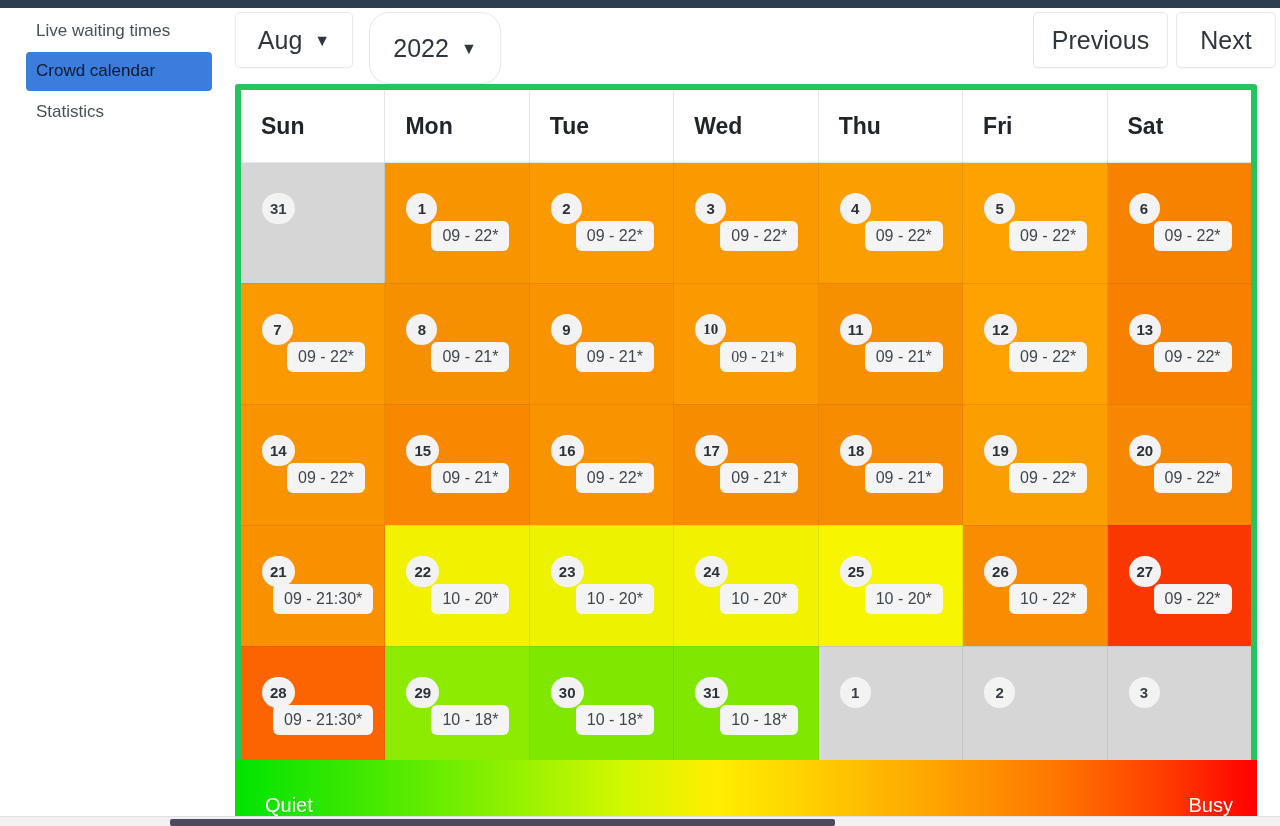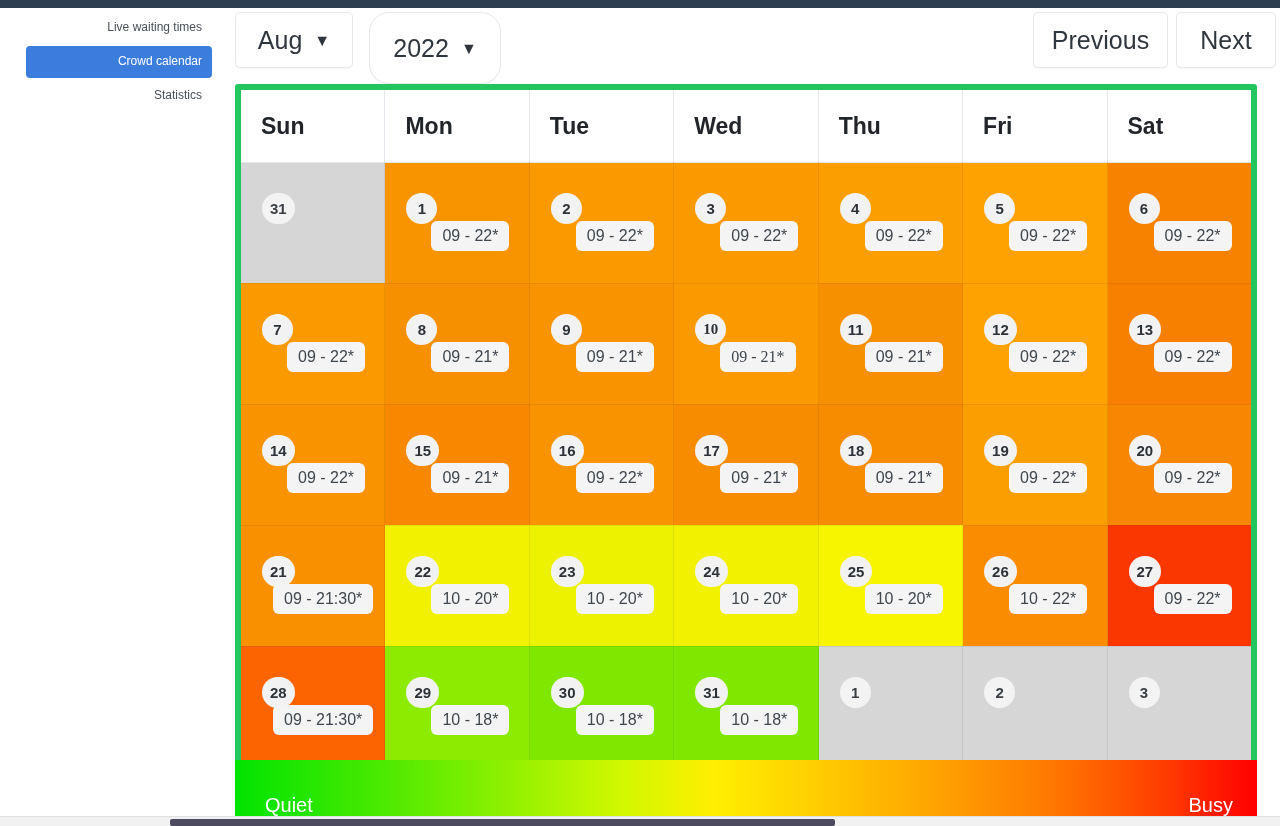--- a/index.html
+++ b/index.html
@@ -19,31 +19,30 @@
   }
 
   
   .sidebar {
     position:absolute; left:0; top:8px; width:228px; height:818px;
     background:#ffffff; padding:4px 0 0 0;
   }
   .side-item {
     margin: 0 16px 2px 26px;
     padding: 8px 10px;
-    font-size: 12px;
+    font-size: 17px;
     line-height: 1.32;
     color: #495057;
     border-radius: 4px;
     cursor: pointer;
     white-space: normal;
-    text-align: right;
   }
   .side-item.active {
     background: #3b7ddd;
-    color: #ffffff;
+    color: #0f172a;
   }
 
   
   .main {
     position:absolute; left:233px; top:8px; width:1052px; height:818px;
     background:#ffffff;
   }
 
   
   .toolbar {

